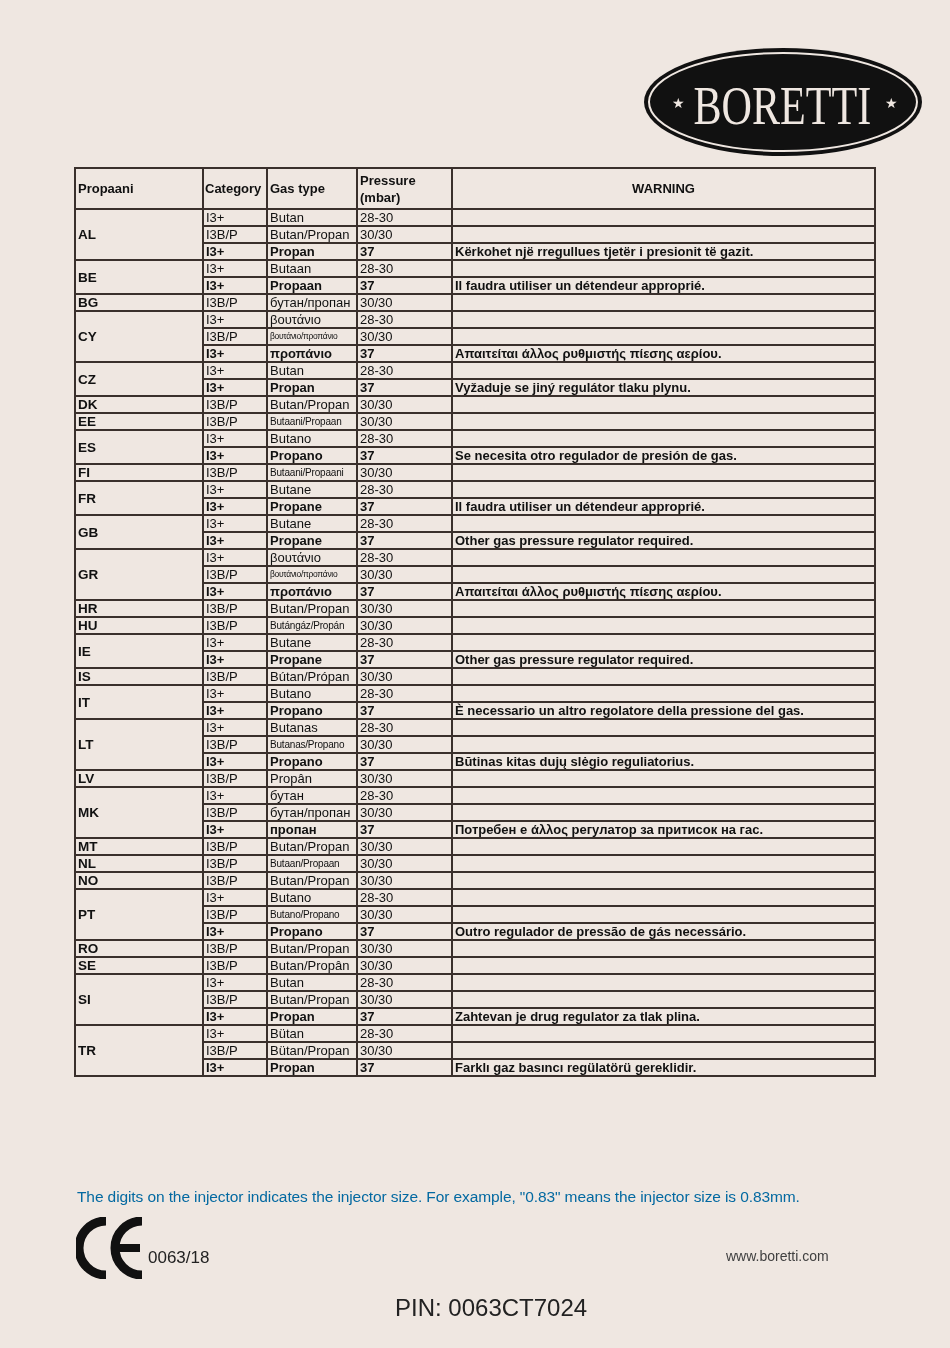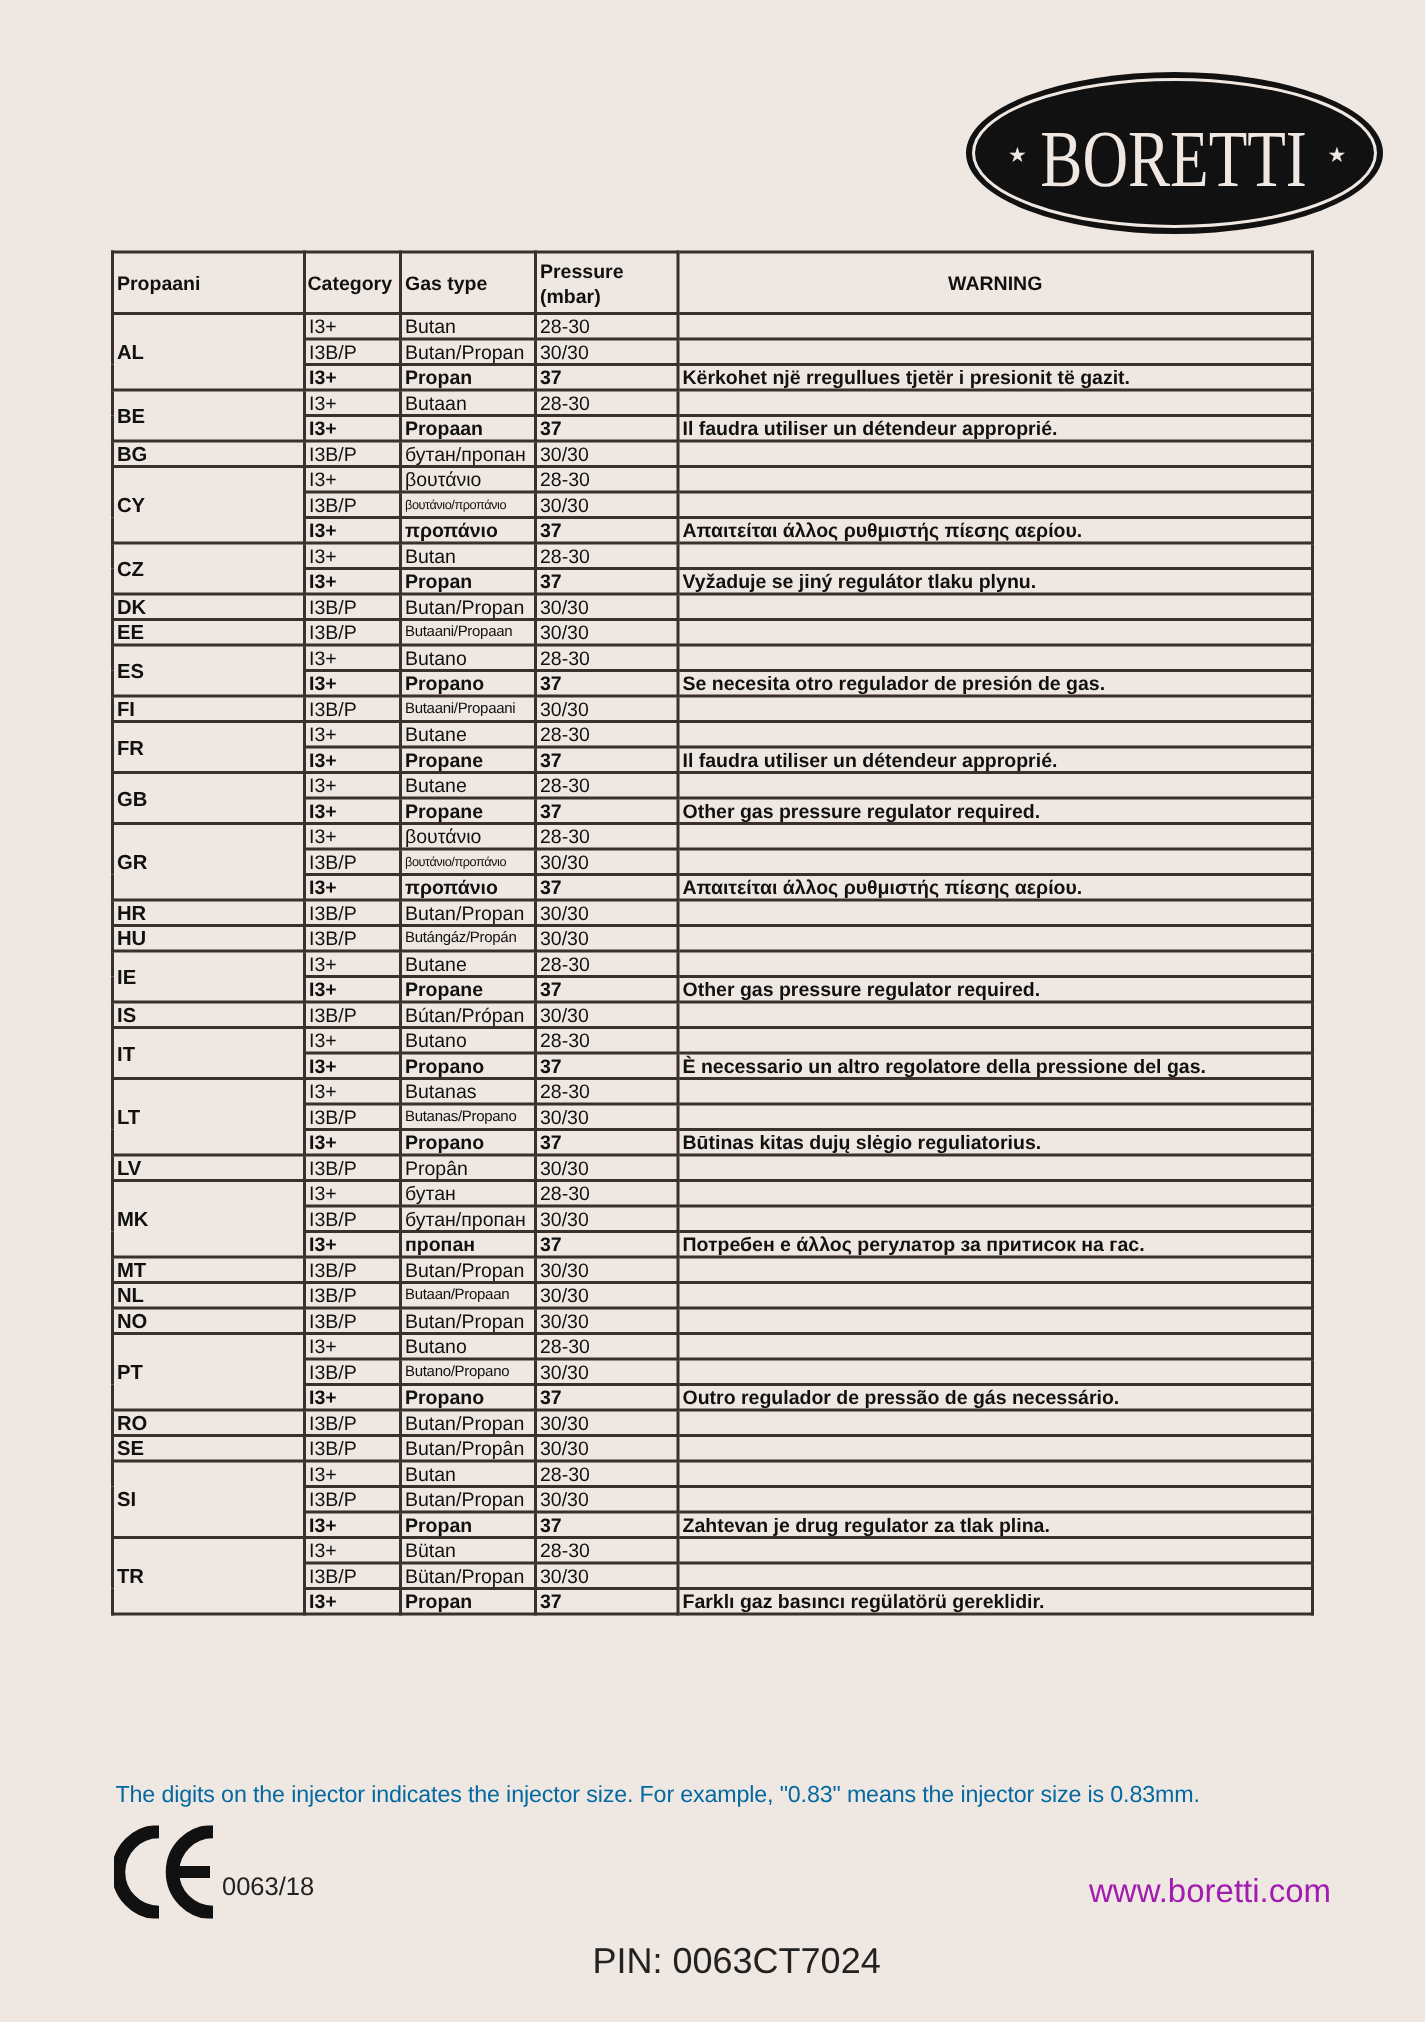--- a/index.html
+++ b/index.html
@@ -30,21 +30,21 @@
   td.gas.tiny { font-size:8.5px; letter-spacing:-0.3px;margin-left:36px; }
 
   .note {
     position:absolute; left:77px; top:1188px; font-size:15.5px; color:#0369a1;
     letter-spacing:-0.1px;
   }
   .ce { position:absolute; left:76px; top:1217px; width:70px; height:62px; }
   .ce svg { width:100%; height:100%; }
   .ce-num { position:absolute; left:148px; top:1248px; font-size:17px; color:#222; }
   .pin { position:absolute; left:395px; top:1294px; font-size:24px; color:#222;text-align:center; }
-  .web { position:absolute; left:726px; top:1248px; font-size:22px; color:#a21caf; }
+  .web { position:absolute; left:726px; top:1248px; font-size:14px; color:#404040; }
 </style>
 </head>
 <body>
 
 <div class="logo">
   <svg viewBox="0 0 282 112">
     <ellipse cx="141" cy="56" rx="139" ry="54" fill="#111"></ellipse>
     <ellipse cx="141" cy="56" rx="134" ry="49" fill="none" stroke="#efe7e1" stroke-width="2"></ellipse>
     <text x="30" y="62" fill="#efe7e1" font-size="14" font-family="DejaVu Serif, serif">★</text>
     <text x="141" y="78" fill="#efe7e1" text-anchor="middle" font-size="54" font-family="Liberation Serif, serif" transform="scale(0.78,1) translate(39,0)">BORETTI</text>

